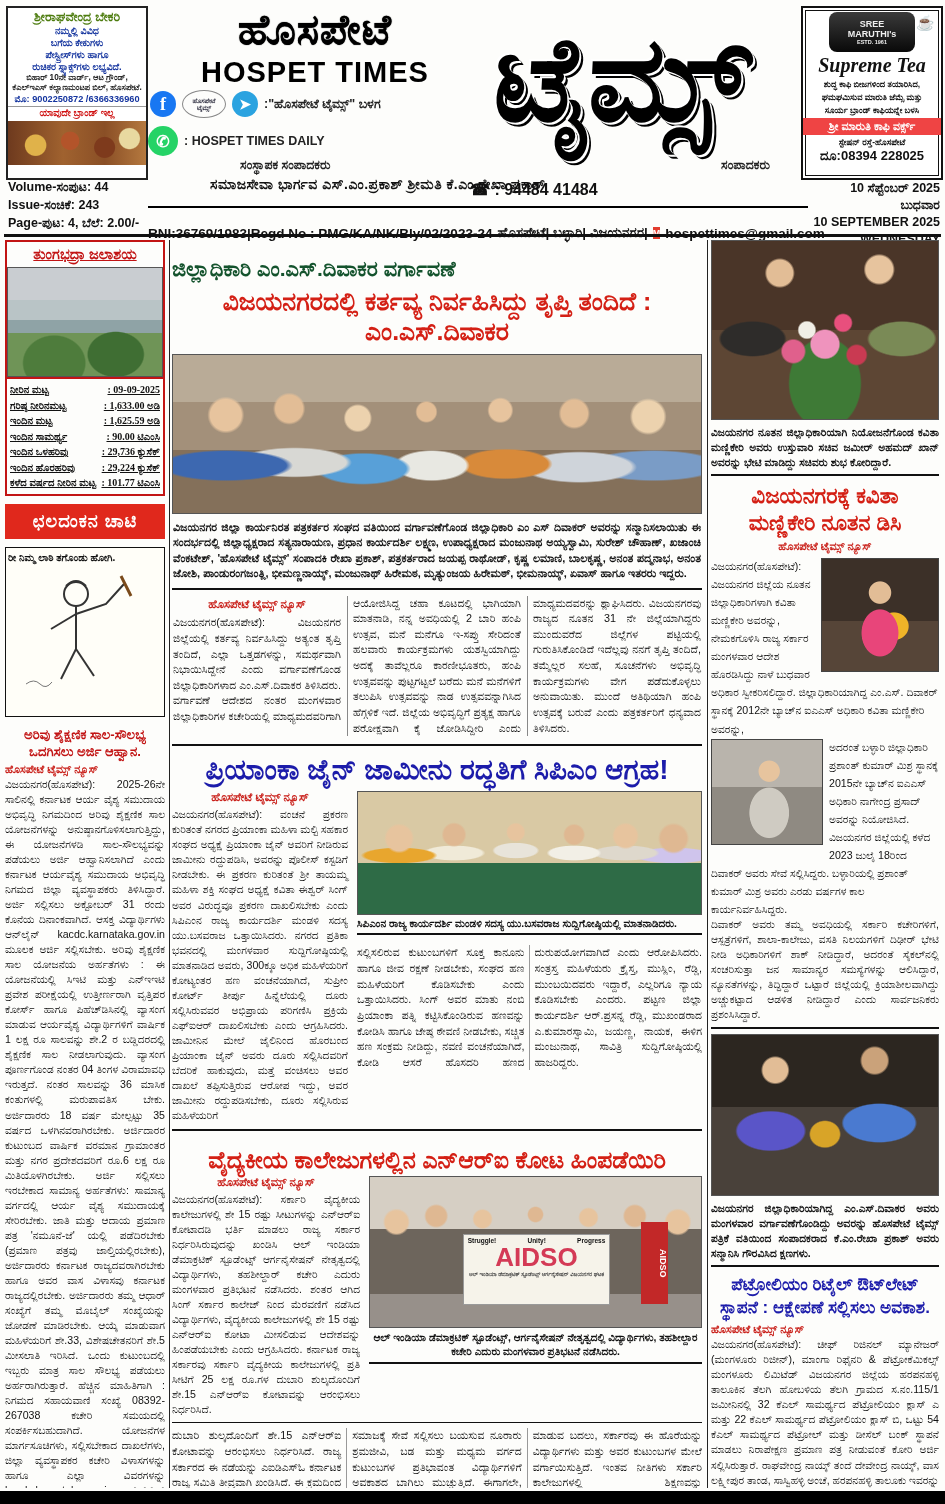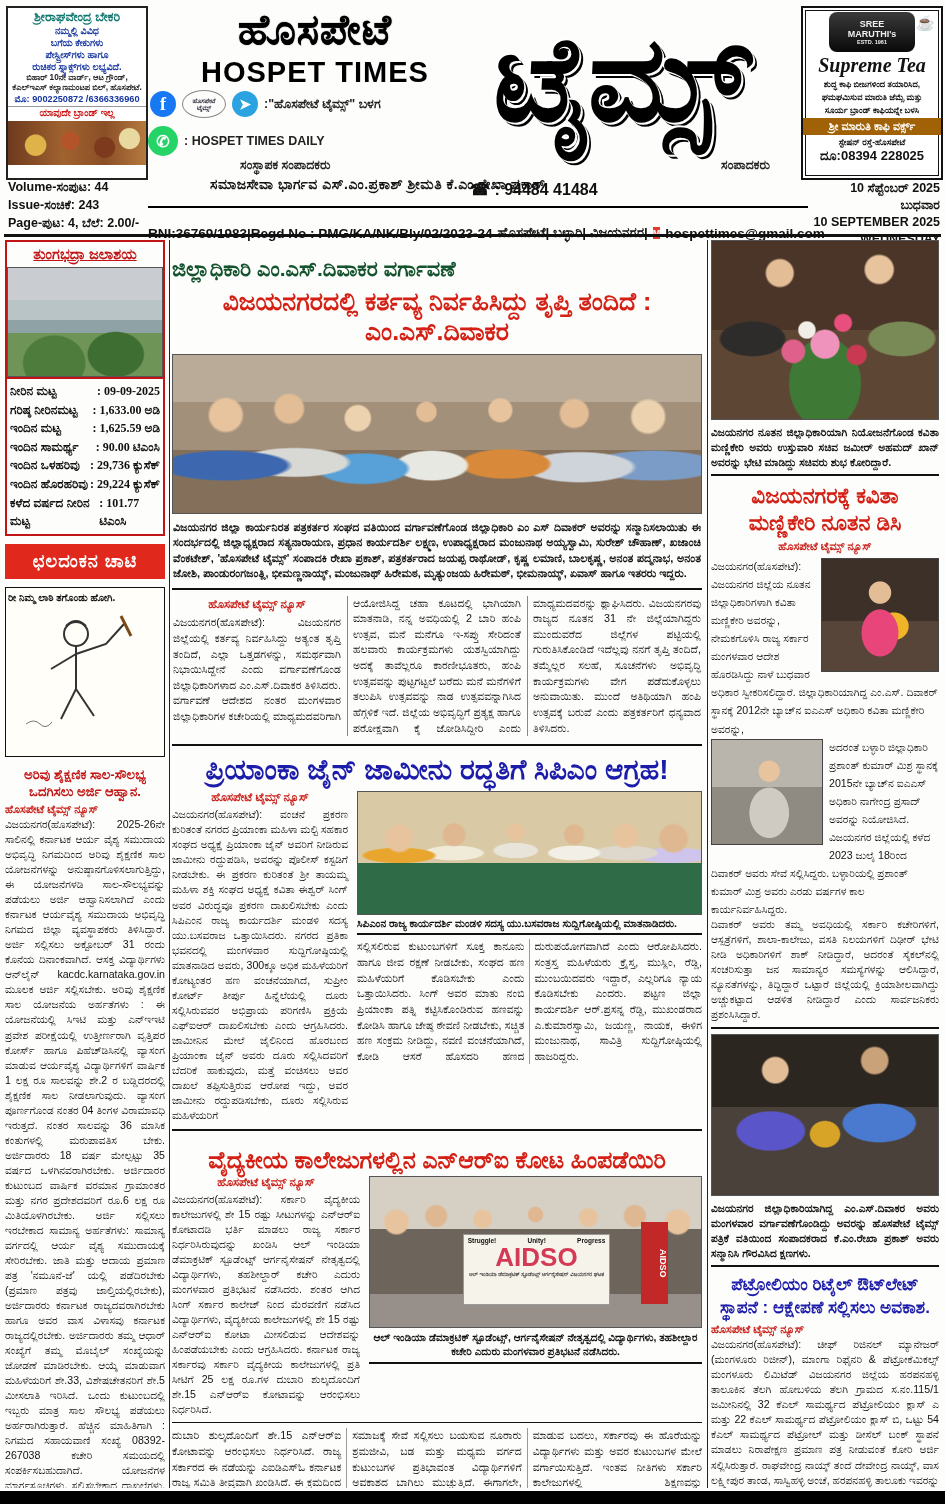--- a/index.html
+++ b/index.html
@@ -1,21 +1,21 @@
 <!DOCTYPE html>
 <html><head>
 <meta charset="utf-8">
 <style>
   html,body{margin:0;padding:0;background:#777;}
   .page{position:relative;width:945px;height:1504px;background:#fdfdfb;margin:0 auto;
         font-family:"Liberation Sans",sans-serif;color:#111;overflow:hidden;}
   
   .ad-bakery{position:absolute;left:6px;top:6px;width:138px;height:170px;border:2px solid #222;
              text-align:center;overflow:hidden;background:#fff;}
-  .ad-bakery .t{color:#0f766e;font-weight:800;font-size:12.5px;margin-top:2px;}
+  .ad-bakery .t{color:#4d7c0f;font-weight:800;font-size:12.5px;margin-top:2px;}
   .ad-bakery .l{color:#15359f;font-weight:700;font-size:9.5px;line-height:1.25;}
   .ad-bakery .a{color:#101censored;font-weight:700;font-size:8.2px;line-height:1.3;color:#222;}
   .ad-bakery .p{color:#15359f;font-weight:800;font-size:9.2px;}
   .ad-bakery .n{color:#d01212;font-weight:800;font-size:9.8px;border-top:1px solid #999;margin-top:1px;}
   .cake{height:44px;margin-top:2px;background:
         radial-gradient(circle at 20% 55%,#e0b24a 0 9%,transparent 10%),
         radial-gradient(circle at 45% 45%,#b3542a 0 11%,transparent 12%),
         radial-gradient(circle at 70% 60%,#7e3a1c 0 10%,transparent 11%),
         radial-gradient(circle at 88% 40%,#e8d9a0 0 8%,transparent 9%),
         linear-gradient(90deg,#6e3a1e,#a0622f 40%,#8a4f26 70%,#b5793f);}
@@ -50,41 +50,41 @@
   .mail-ic{display:inline-flex;width:15px;height:12px;background:#e23c2e;color:#fff;font-size:9px;
            align-items:center;justify-content:center;font-weight:900;}
   .ad-tea{position:absolute;left:801px;top:6px;width:138px;height:170px;border:2px solid #111;
           box-shadow:inset 0 0 0 2px #fff,inset 0 0 0 3px #111;background:#fff;text-align:center;overflow:hidden;}
   .tea-logo{margin:4px auto 0;width:86px;height:40px;background:linear-gradient(180deg,#3a3a3a,#090909);
             border-radius:8px;color:#eee;font-size:9px;font-weight:800;display:flex;flex-direction:column;
             align-items:center;justify-content:center;line-height:1.15;}
   .tea-cup{position:absolute;right:6px;top:6px;font-size:15px;}
   .tea-name{font-family:"Liberation Serif",serif;font-style:italic;font-weight:700;font-size:20px;margin-top:2px;}
   .tea-desc{font-size:8.3px;font-weight:700;line-height:1.3;margin-top:2px;}
-  .tea-works{background:#a16207;color:#fff;font-weight:800;font-size:11px;margin-top:3px;padding:2px 0;}
+  .tea-works{background:#ef4444;color:#fff;font-weight:800;font-size:11px;margin-top:3px;padding:2px 0;}
   .tea-addr{font-size:8.5px;font-weight:700;margin-top:2px;}
   .tea-ph{font-weight:900;font-size:13px;}
   .dateblock{position:absolute;left:800px;top:180px;width:140px;text-align:right;font-weight:800;
              font-size:12.5px;line-height:1.35;}
   .top-rule{position:absolute;left:4px;right:4px;top:234px;border-top:3px solid #111;}
   
   .col-left{position:absolute;left:5px;top:240px;width:160px;bottom:16px;border-right:1.5px solid #222;
             padding-right:4px;overflow:hidden;}
   .col-center{position:absolute;left:172px;top:240px;width:530px;bottom:16px;border-right:1.5px solid #222;
               padding-right:5px;overflow:hidden;}
   .col-right{position:absolute;left:711px;top:240px;width:228px;bottom:16px;overflow:hidden;}
   
   .res-box{border:2px solid #c21414;}
   .res-title{color:#c21414;font-weight:900;font-size:14.5px;text-align:center;padding:4px 0;
              text-decoration:underline;}
   .dam-ph{height:108px;background:
       radial-gradient(ellipse at 70% 80%,#3f6e33 0 18%,transparent 19%),
       radial-gradient(ellipse at 30% 88%,#4e7c3c 0 20%,transparent 21%),
       linear-gradient(180deg,#c9cdd1 0 30%,#b9c4c6 30% 48%,#8fa3a6 48% 60%,#6f9457 60% 100%);}
-  .res-table{border-top:2px solid #c21414;padding:3px 3px;font-size:12px;font-weight:700;line-height:1.55;}
+  .res-table{border-top:2px solid #c21414;padding:3px 3px;font-size:10px;font-weight:700;line-height:1.55;text-decoration:underline;}
   .res-row{display:flex;justify-content:space-between;}
   .res-row .v{font-family:"Liberation Serif",serif;font-weight:800;}
   .red-banner{margin-top:8px;background:#e0281c;color:#fff;font-weight:900;font-size:18px;
               text-align:center;padding:7px 0;letter-spacing:1px;}
   .cartoon{margin-top:8px;border:1.5px solid #111;height:168px;position:relative;background:#fffef8;}
   .cartoon .cap{font-size:10px;font-weight:800;text-align:left;padding:4px 2px 0;}
   .arivu-h{color:#c21414;font-weight:900;font-size:13.2px;line-height:1.3;text-align:center;margin-top:9px;}
   .byline{color:#c9201a;font-weight:900;font-size:11px;margin:3px 0 1px;}
   .body-txt{font-size:10.6px;text-align:justify;line-height:1.42;}
   
@@ -125,21 +125,21 @@
       radial-gradient(circle at 92% 38%,#dfb892 0 4%,transparent 4.8%),
       radial-gradient(ellipse at 12% 52%,#e8a62e 0 8%,transparent 9%),
       radial-gradient(ellipse at 28% 50%,#f0ead8 0 8%,transparent 9%),
       radial-gradient(ellipse at 46% 48%,#e8e4da 0 8%,transparent 9%),
       radial-gradient(ellipse at 63% 50%,#f2efe6 0 8%,transparent 9%),
       radial-gradient(ellipse at 78% 50%,#ded8cc 0 8%,transparent 9%),
       radial-gradient(ellipse at 92% 52%,#cfc4ec 0 8%,transparent 9%),
       linear-gradient(180deg,#d9c9a4 0 58%,#2e6b46 58% 100%);}
   .cpm-cap{font-size:10.4px;font-weight:700;text-align:justify;padding:3px 0;border-bottom:2px solid #111;}
   .cpm-bottom{column-count:2;column-gap:10px;column-rule:1px solid #999;font-size:10.8px;
-              text-align:justify;line-height:1.45;margin-top:4px;}
+              text-align:justify;line-height:1.45;margin-top:10px;}
   .nri-h{color:#d42015;font-weight:900;font-size:23.5px;text-align:center;border-top:2.5px solid #111;
          padding-top:16px;margin-top:6px;}
   .nri-sec{display:flex;gap:9px;margin-top:2px;}
   .nri-left{width:188px;flex:none;}
   .nri-right{flex:1;}
   .aidso-ph{height:150px;position:relative;background:
       radial-gradient(circle at 8% 30%,#e7c49e 0 3.5%,transparent 4.2%),
       radial-gradient(circle at 20% 26%,#dfb892 0 3.5%,transparent 4.2%),
       radial-gradient(circle at 34% 28%,#e7c49e 0 3.5%,transparent 4.2%),
       radial-gradient(circle at 50% 25%,#dfb892 0 3.5%,transparent 4.2%),

